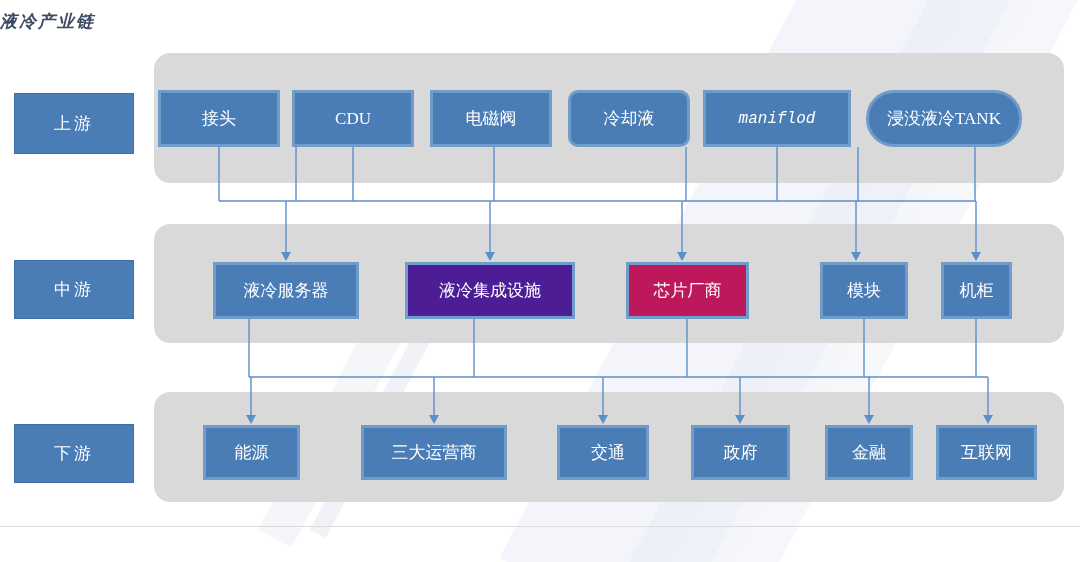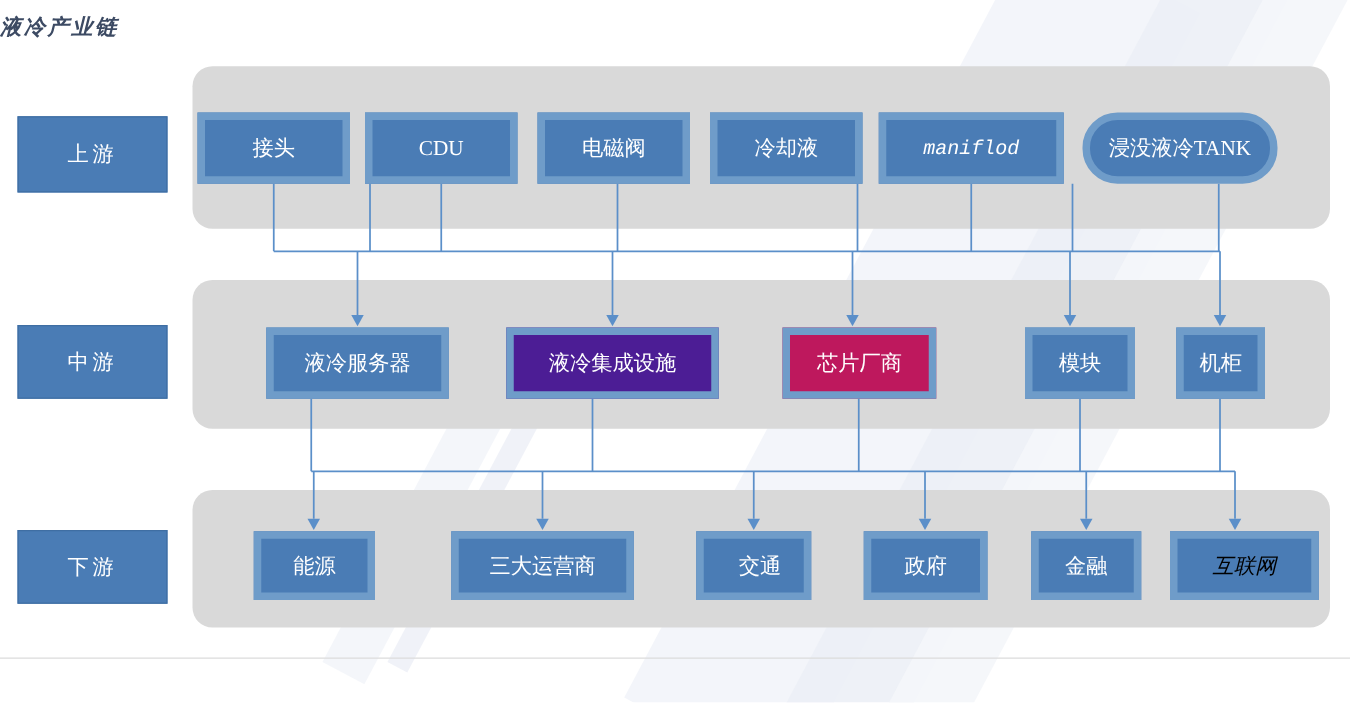--- a/index.html
+++ b/index.html
@@ -73,21 +73,21 @@
     z-index: 4;
   }
   .tl-up   { left: 14px; top: 93px;  width: 118px; height: 59px; }
   .tl-mid  { left: 14px; top: 260px; width: 118px; height: 57px; }
   .tl-down { left: 14px; top: 424px; width: 118px; height: 57px; }
 
   
   .node {
     position: absolute;
     background: #4a7cb5;
-    border: 6px solid #404040;
+    border: 3px solid #404040;
     color: #ffffff;
     display: flex;
     align-items: center;
     justify-content: center;
     font-size: 17px;
     line-height: 1;
     z-index: 4;
     box-sizing: border-box;
     white-space: nowrap;
   }
@@ -179,30 +179,30 @@
       <line x1="869" y1="377" x2="869" y2="415" stroke="#5b8fc9" stroke-width="1.4"></line>
       <polygon points="864,415 874,415 869,424" fill="#5b8fc9"></polygon>
       <line x1="988" y1="377" x2="988" y2="415" stroke="#5b8fc9" stroke-width="1.4"></line>
       <polygon points="983,415 993,415 988,424" fill="#5b8fc9"></polygon>
     </svg>
 
   <div id="node-layer">
       <div class="node" style="left: 158px; top: 90px; width: 122px; height: 57px; background: rgb(74, 124, 181); border-color: rgb(111, 156, 201); color: rgb(255, 255, 255);">接头</div>
       <div class="node" style="left: 292px; top: 90px; width: 122px; height: 57px; background: rgb(74, 124, 181); border-color: rgb(111, 156, 201); color: rgb(255, 255, 255);">CDU</div>
       <div class="node" style="left: 430px; top: 90px; width: 122px; height: 57px; background: rgb(74, 124, 181); border-color: rgb(111, 156, 201); color: rgb(255, 255, 255);">电磁阀</div>
-      <div class="node" style="left: 568px; top: 90px; width: 122px; height: 57px; background: rgb(74, 124, 181); border-color: rgb(111, 156, 201); color: rgb(255, 255, 255);">冷却液</div>
+      <div class="node" style="left: 568px; top: 90px; width: 122px; height: 57px; background: rgb(74, 124, 181); border-color: rgb(111, 156, 201); color: rgb(255, 255, 255); border-radius: 10px;">冷却液</div>
       <div class="node mono" style="left: 703px; top: 90px; width: 148px; height: 57px; background: rgb(74, 124, 181); border-color: rgb(111, 156, 201); color: rgb(255, 255, 255);">maniflod</div>
       <div class="node" style="left: 866px; top: 90px; width: 156px; height: 57px; background: rgb(74, 124, 181); border-color: rgb(111, 156, 201); color: rgb(255, 255, 255); border-radius: 28px;">浸没液冷TANK</div>
       <div class="node" style="left: 213px; top: 262px; width: 146px; height: 57px; background: rgb(74, 124, 181); border-color: rgb(111, 156, 201); color: rgb(255, 255, 255);">液冷服务器</div>
       <div class="node" style="left: 405px; top: 262px; width: 170px; height: 57px; background: #4c1d95; border-color: rgb(111, 156, 201); color: rgb(255, 255, 255);">液冷集成设施</div>
       <div class="node" style="left: 626px; top: 262px; width: 123px; height: 57px; background: #be185d; border-color: rgb(111, 156, 201); color: rgb(255, 255, 255);">芯片厂商</div>
       <div class="node" style="left: 820px; top: 262px; width: 88px; height: 57px; background: rgb(74, 124, 181); border-color: rgb(111, 156, 201); color: rgb(255, 255, 255);">模块</div>
       <div class="node" style="left: 941px; top: 262px; width: 71px; height: 57px; background: rgb(74, 124, 181); border-color: rgb(111, 156, 201); color: rgb(255, 255, 255);">机柜</div>
       <div class="node" style="left: 203px; top: 425px; width: 97px; height: 55px; background: rgb(74, 124, 181); border-color: rgb(111, 156, 201); color: rgb(255, 255, 255);">能源</div>
       <div class="node" style="left: 361px; top: 425px; width: 146px; height: 55px; background: rgb(74, 124, 181); border-color: rgb(111, 156, 201); color: rgb(255, 255, 255);">三大运营商</div>
       <div class="node" style="left: 557px; top: 425px; width: 92px; height: 55px; background: rgb(74, 124, 181); border-color: rgb(111, 156, 201); color: rgb(255, 255, 255); padding-left: 10px;">交通</div>
       <div class="node" style="left: 691px; top: 425px; width: 99px; height: 55px; background: rgb(74, 124, 181); border-color: rgb(111, 156, 201); color: rgb(255, 255, 255);">政府</div>
       <div class="node" style="left: 825px; top: 425px; width: 88px; height: 55px; background: rgb(74, 124, 181); border-color: rgb(111, 156, 201); color: rgb(255, 255, 255);">金融</div>
-      <div class="node" style="left: 936px; top: 425px; width: 119px; height: 55px; background: rgb(74, 124, 181); border-color: rgb(111, 156, 201); color: #000000; font-style: italic;">互联网</div>
+      <div class="node" style="left: 936px; top: 425px; width: 101px; height: 55px; background: rgb(74, 124, 181); border-color: rgb(111, 156, 201); color: #ffffff;">互联网</div>
     </div>
 
   <div class="footer-rule"></div>
 </div>
 
 </body></html>

